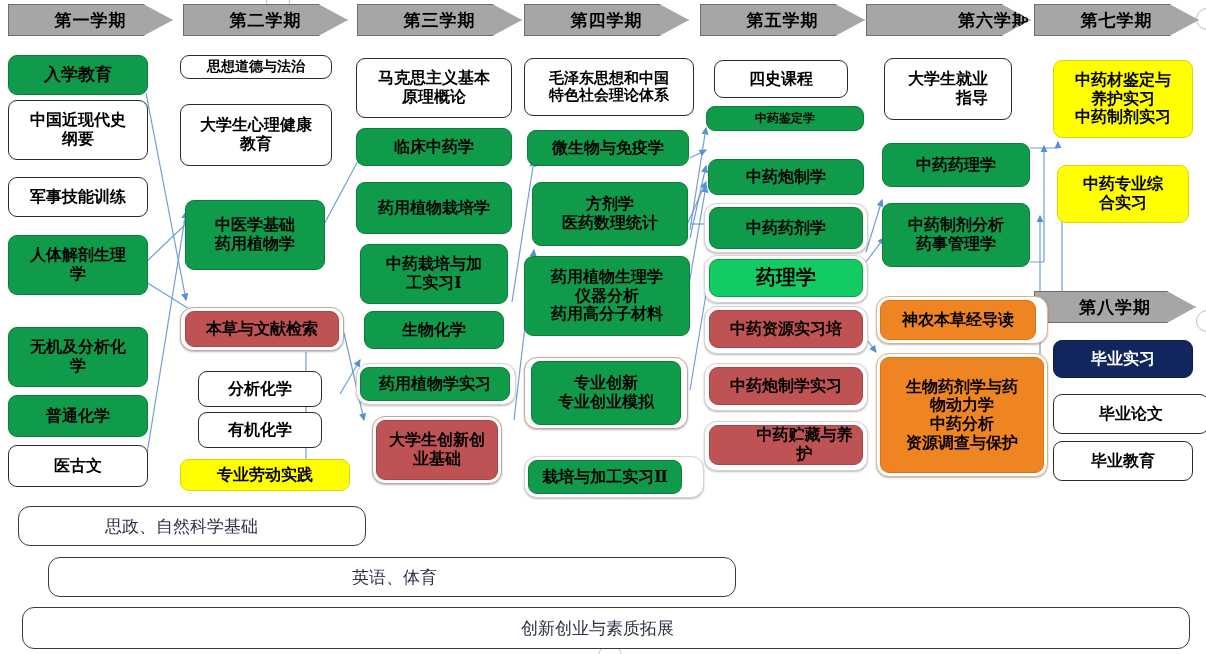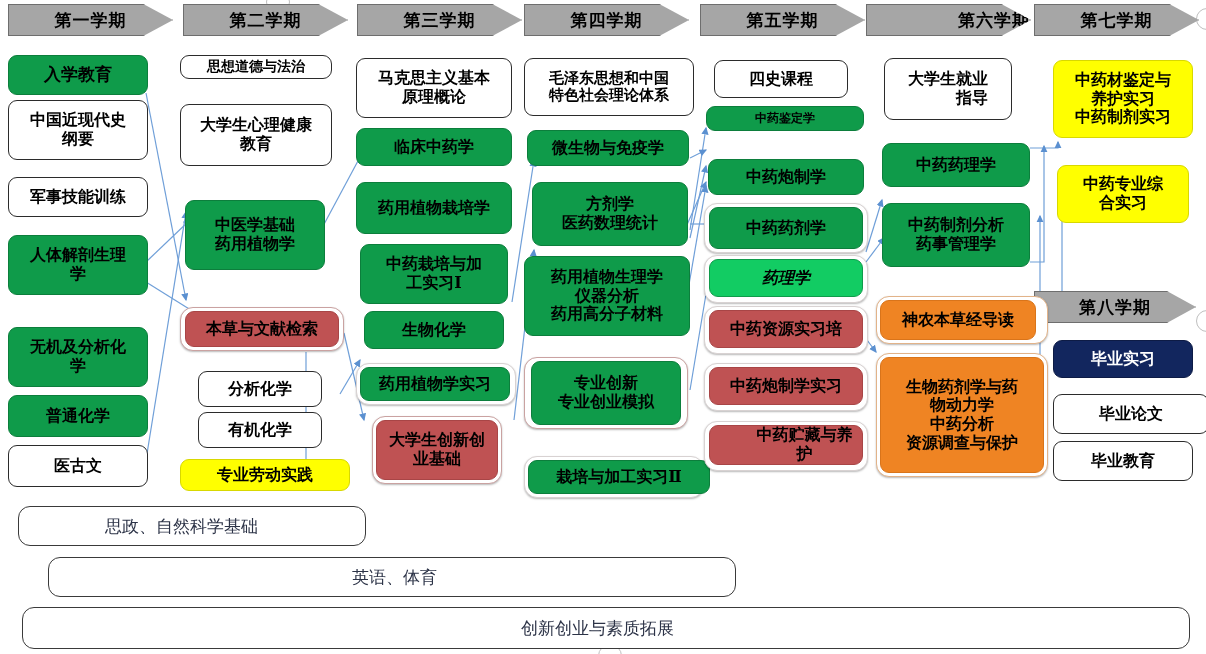--- a/index.html
+++ b/index.html
@@ -197,29 +197,29 @@
   <div class="box b-green" style="left:527px;top:130px;width:162px;height:36px;font-size:16px;">微生物与免疫学</div>
   <div class="box b-green" style="left:532px;top:182px;width:156px;height:64px;font-size:16px;">方剂学
 医药数理统计</div>
   <div class="box b-green" style="left:524px;top:256px;width:166px;height:80px;font-size:16px;">药用植物生理学
 仪器分析
 药用高分子材料</div>
   <div class="fr fr-red" style="left:524px;top:357px;width:164px;height:72px;"></div>
   <div class="box b-green" style="left:531px;top:361px;width:150px;height:64px;font-size:16px;">专业创新
 专业创业模拟</div>
   <div class="fr fr-gray" style="left:524px;top:456px;width:180px;height:42px;"></div>
-  <div class="box b-green" style="left:528px;top:460px;width:182px;height:34px;font-size:16px;">栽培与加工实习Ⅱ</div>
+  <div class="box b-green" style="left:528px;top:460px;width:154px;height:34px;font-size:16px;">栽培与加工实习Ⅱ</div>
 
   <div class="box b-white" style="left:714px;top:60px;width:134px;height:38px;font-size:16px;">四史课程</div>
   <div class="box b-green" style="left:706px;top:106px;width:158px;height:25px;font-size:12px;">中药鉴定学</div>
   <div class="box b-green" style="left:708px;top:159px;width:156px;height:36px;font-size:16px;">中药炮制学</div>
   <div class="fr fr-gray" style="left:704px;top:203px;width:164px;height:50px;"></div>
   <div class="box b-green" style="left:709px;top:207px;width:154px;height:42px;font-size:16px;">中药药剂学</div>
   <div class="fr fr-gray" style="left:704px;top:255px;width:164px;height:48px;"></div>
-  <div class="box b-green2" style="left:709px;top:259px;width:154px;height:38px;font-size:16px;font-style:italic;">药理学</div>
+  <div class="box b-green2" style="left:709px;top:259px;width:154px;height:38px;font-size:20px;">药理学</div>
   <div class="fr fr-gray" style="left:704px;top:306px;width:164px;height:48px;"></div>
   <div class="box b-red" style="left:709px;top:310px;width:154px;height:38px;font-size:16px;">中药资源实习培</div>
   <div class="fr fr-gray" style="left:704px;top:363px;width:164px;height:48px;"></div>
   <div class="box b-red" style="left:709px;top:367px;width:154px;height:38px;font-size:16px;">中药炮制学实习</div>
   <div class="fr fr-gray" style="left:704px;top:421px;width:164px;height:50px;"></div>
   <div class="box b-red" style="left:709px;top:425px;width:154px;height:40px;font-size:16px;padding-left:40px;">中药贮藏与养护</div>
 
   <div class="box b-white" style="left:884px;top:58px;width:128px;height:62px;font-size:16px;text-align:right;">大学生就业
 指导</div>
   <div class="box b-green" style="left:882px;top:143px;width:148px;height:44px;font-size:16px;">中药药理学</div>

